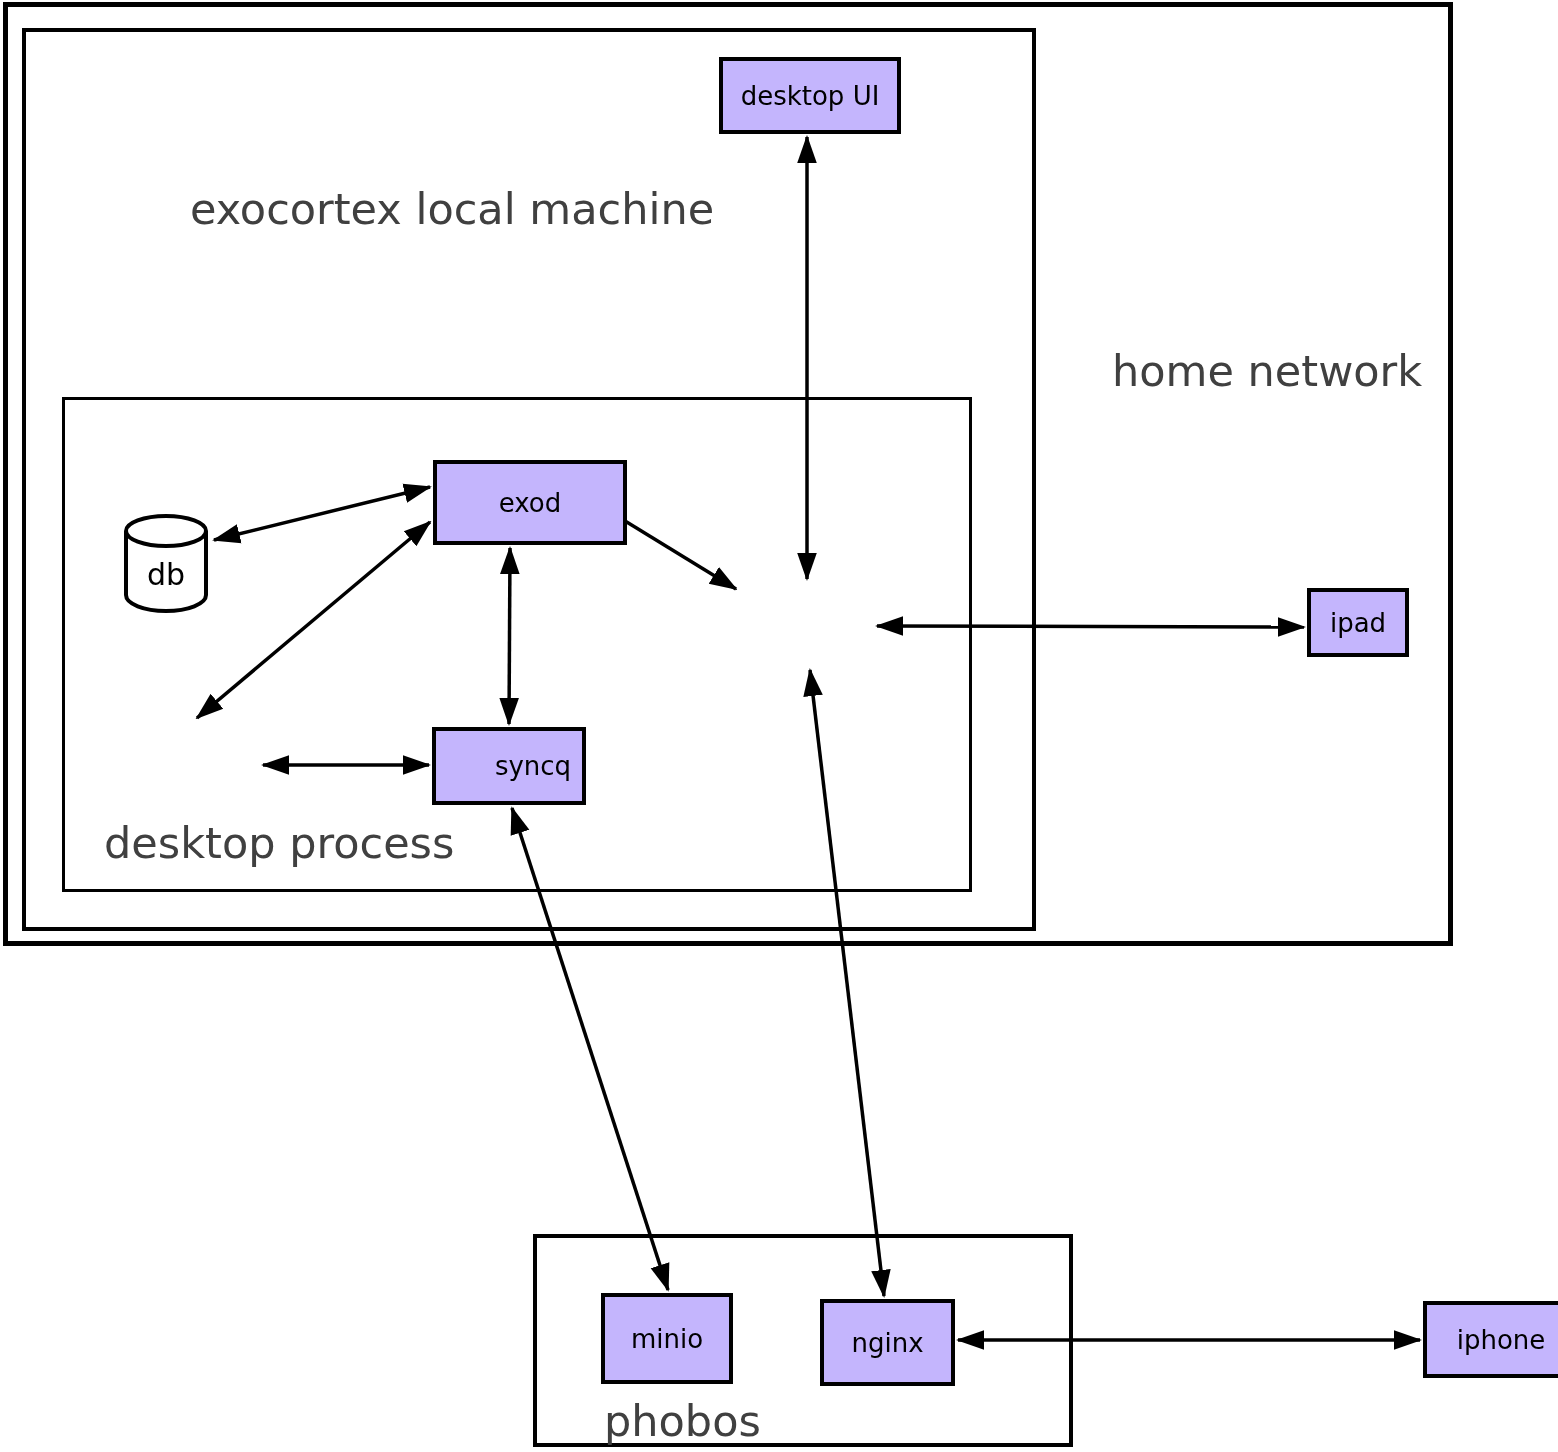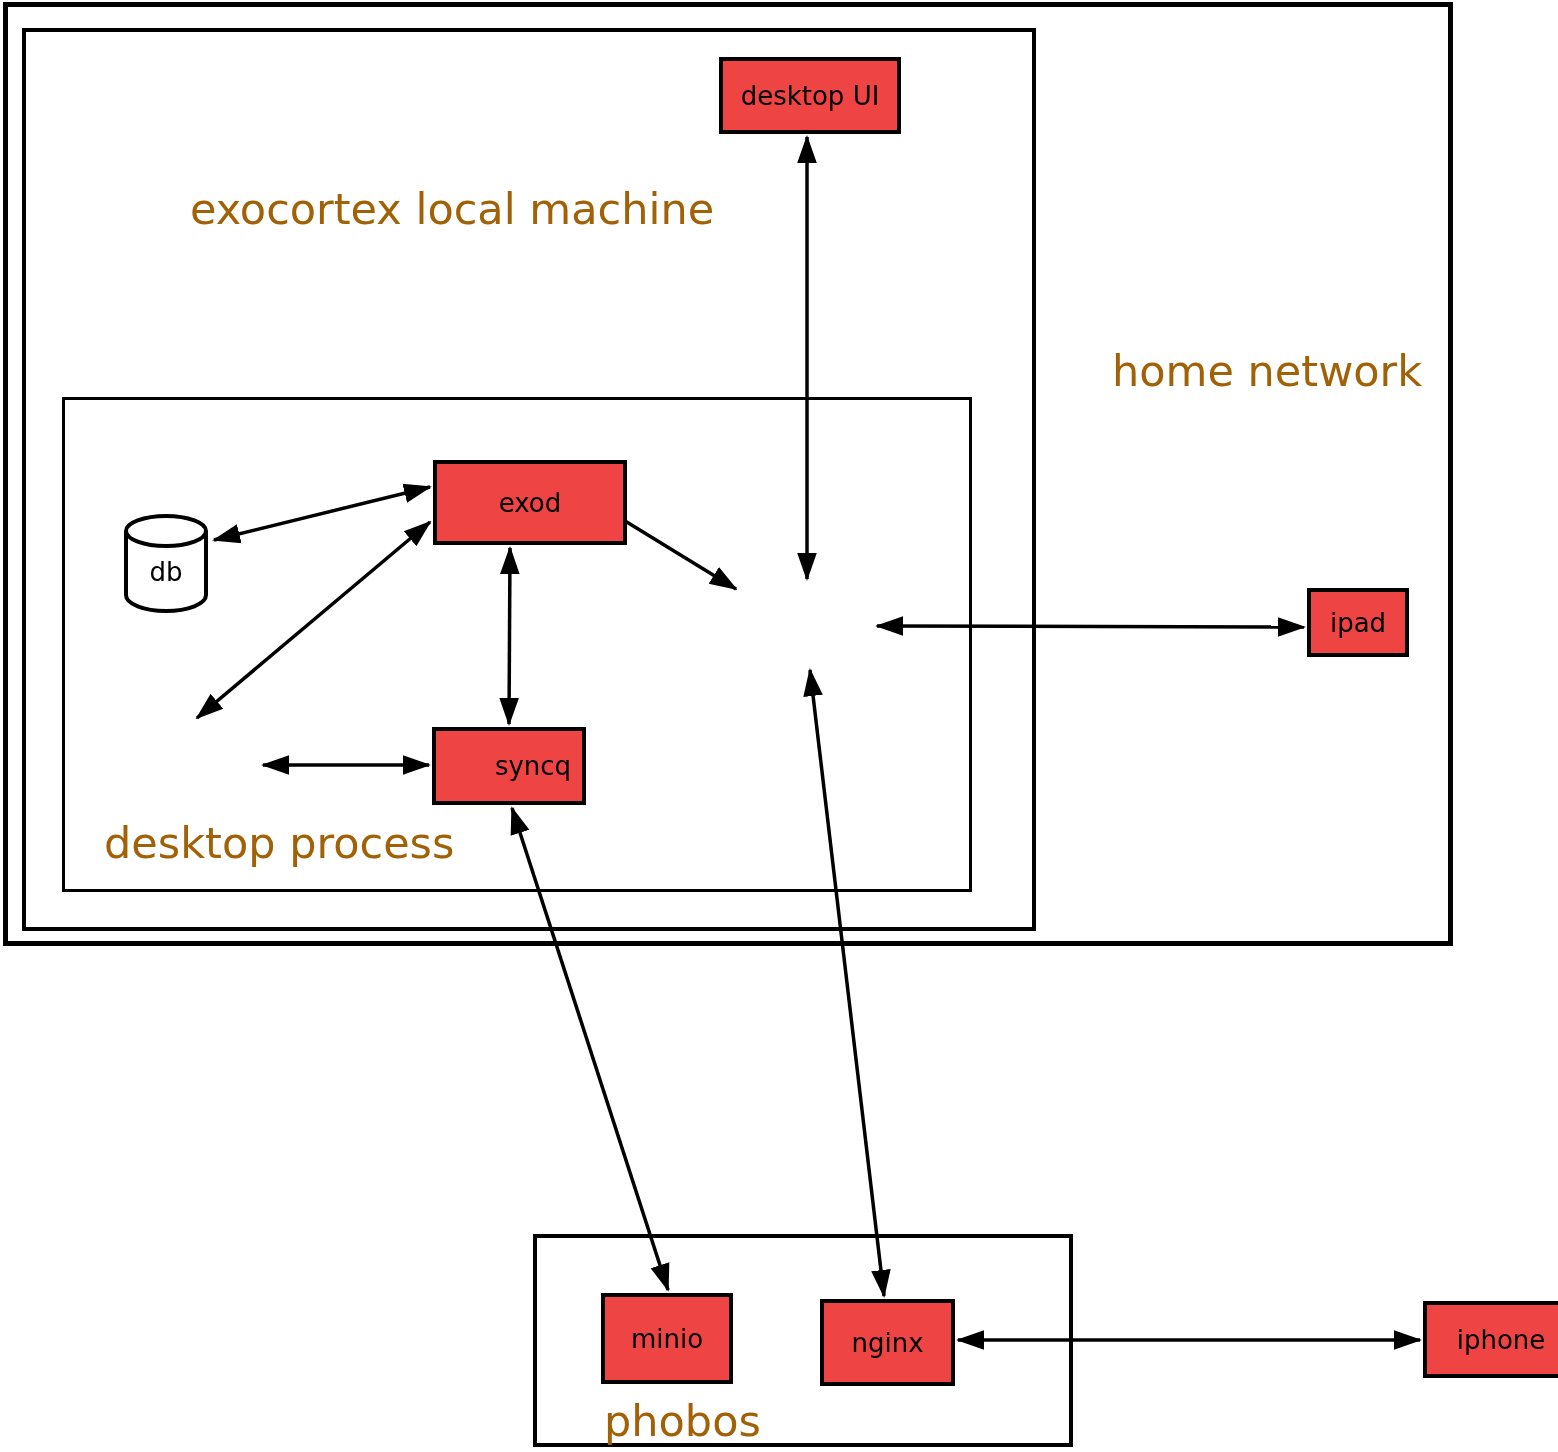--- a/index.html
+++ b/index.html
@@ -26,21 +26,21 @@
   #cluster-home      { left: 3px;   top: 2px;    width: 1450px; height: 944px; border-width: 5px; }
   #cluster-exocortex { left: 22px;  top: 28px;   width: 1014px; height: 903px; }
   #cluster-backend   { left: 62px;  top: 397px;  width: 910px;  height: 495px; border-width: 3px; }
   #cluster-phobos    { left: 533px; top: 1234px; width: 540px;  height: 213px; }
 
   .cluster-label {
     position: absolute;
     font-size: 43px;
     line-height: 1.1;
     white-space: nowrap;
-    color: #a16207;
+    color: #404040;
   }
   #label-exocortex { left: 190px;  top: 186px; }
   #label-home      { left: 1112px; top: 348px; }
   #label-backend   { left: 104px;  top: 820px; }
   #label-phobos    { left: 604px;  top: 1398px; }
 
   
   .edges {
     position: absolute;
     left: 0; top: 0;
@@ -49,21 +49,21 @@
   }
   .edges line {
     stroke: #000;
     stroke-width: 3.5;
   }
 
   
   .node {
     position: absolute;
     border: 4px solid #000;
-    background: #ef4444;
+    background: #c4b5fd;
     box-sizing: border-box;
     display: flex;
     align-items: center;
     justify-content: center;
     font-size: 26px;
     white-space: nowrap;
   }
   #node-desktop-ui { left: 719px;  top: 57px;   width: 182px; height: 77px; }
   #node-exod       { left: 433px;  top: 460px;  width: 194px; height: 85px; }
   #node-grpc       { left: 739px;  top: 582px;  width: 135px; height: 85px; }
@@ -83,21 +83,21 @@
   #node-blob-store .bs-vline {
     position: absolute; top: 0; bottom: 0; left: 13px;
     border-left: 3px solid #000; width: 0;
   }
   #node-blob-store .node-label { margin-left: 22px; }
 
   
   #node-db {
     position: absolute;
     left: 124px; top: 513px; width: 84px; height: 100px;
-    font-size: 26px;
+    font-size: 30px;
   }
   #node-db svg { position: absolute; left: 0; top: 0; }
   #node-db .node-label {
     position: absolute; left: 0; top: 44px; width: 100%;
     text-align: center;
   }
 </style>
 </head>
 <body>
 

